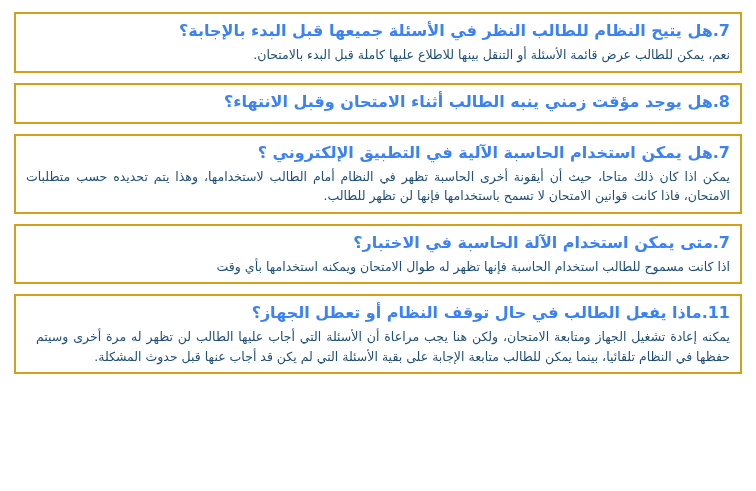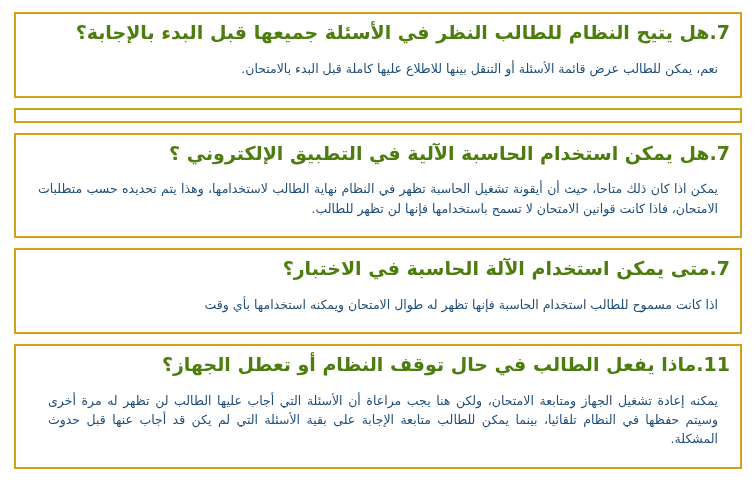--- a/index.html
+++ b/index.html
@@ -23,58 +23,59 @@
     flex-direction: column;
     gap: 10px;
   }
   .faq-item {
     border: 2px solid #d4a017;
     box-sizing: border-box;
     padding: 5px 10px 6px 10px;
     background: #ffffff;
   }
   .faq-question {
-    font-size: 19px;
+    font-size: 16px;
     font-weight: bold;
-    color: #4d7c0f;
+    color: #3b82f6;
     text-align: right;
     line-height: 1.45;
     direction: rtl;
     margin: 0 0 3px 0;
   }
   .faq-answer {
     font-size: 12.5px;
     font-weight: normal;
     color: #1f4e79;
     text-align: justify;
     text-align-last: right;
     line-height: 1.55;
     direction: rtl;
-    margin: 12px;
+    margin: 0;
   }
   
   .faq-item.q7  { margin-top: 2px; }
   .faq-item.q11 { margin-bottom: 0; padding-left: 20px; }
 </style>
 </head>
 <body>
 
 <div class="page">
 
   <div class="faq-item q7">
     <p class="faq-question">7.هل يتيح النظام للطالب النظر في الأسئلة جميعها قبل البدء بالإجابة؟</p>
     <p class="faq-answer">نعم، يمكن للطالب عرض قائمة الأسئلة أو التنقل بينها للاطلاع عليها كاملة قبل البدء بالامتحان.</p>
   </div>
 
   <div class="faq-item q8">
+    <p class="faq-question">8.هل يوجد مؤقت زمني ينبه الطالب أثناء الامتحان وقبل الانتهاء؟</p>
   </div>
 
   <div class="faq-item q9">
     <p class="faq-question">7.هل يمكن استخدام الحاسبة الآلية في التطبيق الإلكتروني ؟</p>
-    <p class="faq-answer">يمكن اذا كان ذلك متاحا، حيث أن أيقونة تشغيل الحاسبة تظهر في النظام نهاية الطالب لاستخدامها، وهذا يتم تحديده حسب متطلبات الامتحان، فاذا كانت قوانين الامتحان لا تسمح باستخدامها فإنها لن تظهر للطالب.</p>
+    <p class="faq-answer">يمكن اذا كان ذلك متاحا، حيث أن أيقونة أخرى الحاسبة تظهر في النظام أمام الطالب لاستخدامها، وهذا يتم تحديده حسب متطلبات الامتحان، فاذا كانت قوانين الامتحان لا تسمح باستخدامها فإنها لن تظهر للطالب.</p>
   </div>
 
   <div class="faq-item q10">
     <p class="faq-question">7.متى يمكن استخدام الآلة الحاسبة في الاختبار؟</p>
     <p class="faq-answer">اذا كانت مسموح للطالب استخدام الحاسبة فإنها تظهر له طوال الامتحان ويمكنه استخدامها بأي وقت</p>
   </div>
 
   <div class="faq-item q11">
     <p class="faq-question">11.ماذا يفعل الطالب في حال توقف النظام أو تعطل الجهاز؟</p>
     <p class="faq-answer">يمكنه إعادة تشغيل الجهاز ومتابعة الامتحان، ولكن هنا يجب مراعاة أن الأسئلة التي أجاب عليها الطالب لن تظهر له مرة أخرى وسيتم حفظها في النظام تلقائيا، بينما يمكن للطالب متابعة الإجابة على بقية الأسئلة التي لم يكن قد أجاب عنها قبل حدوث المشكلة.</p>

